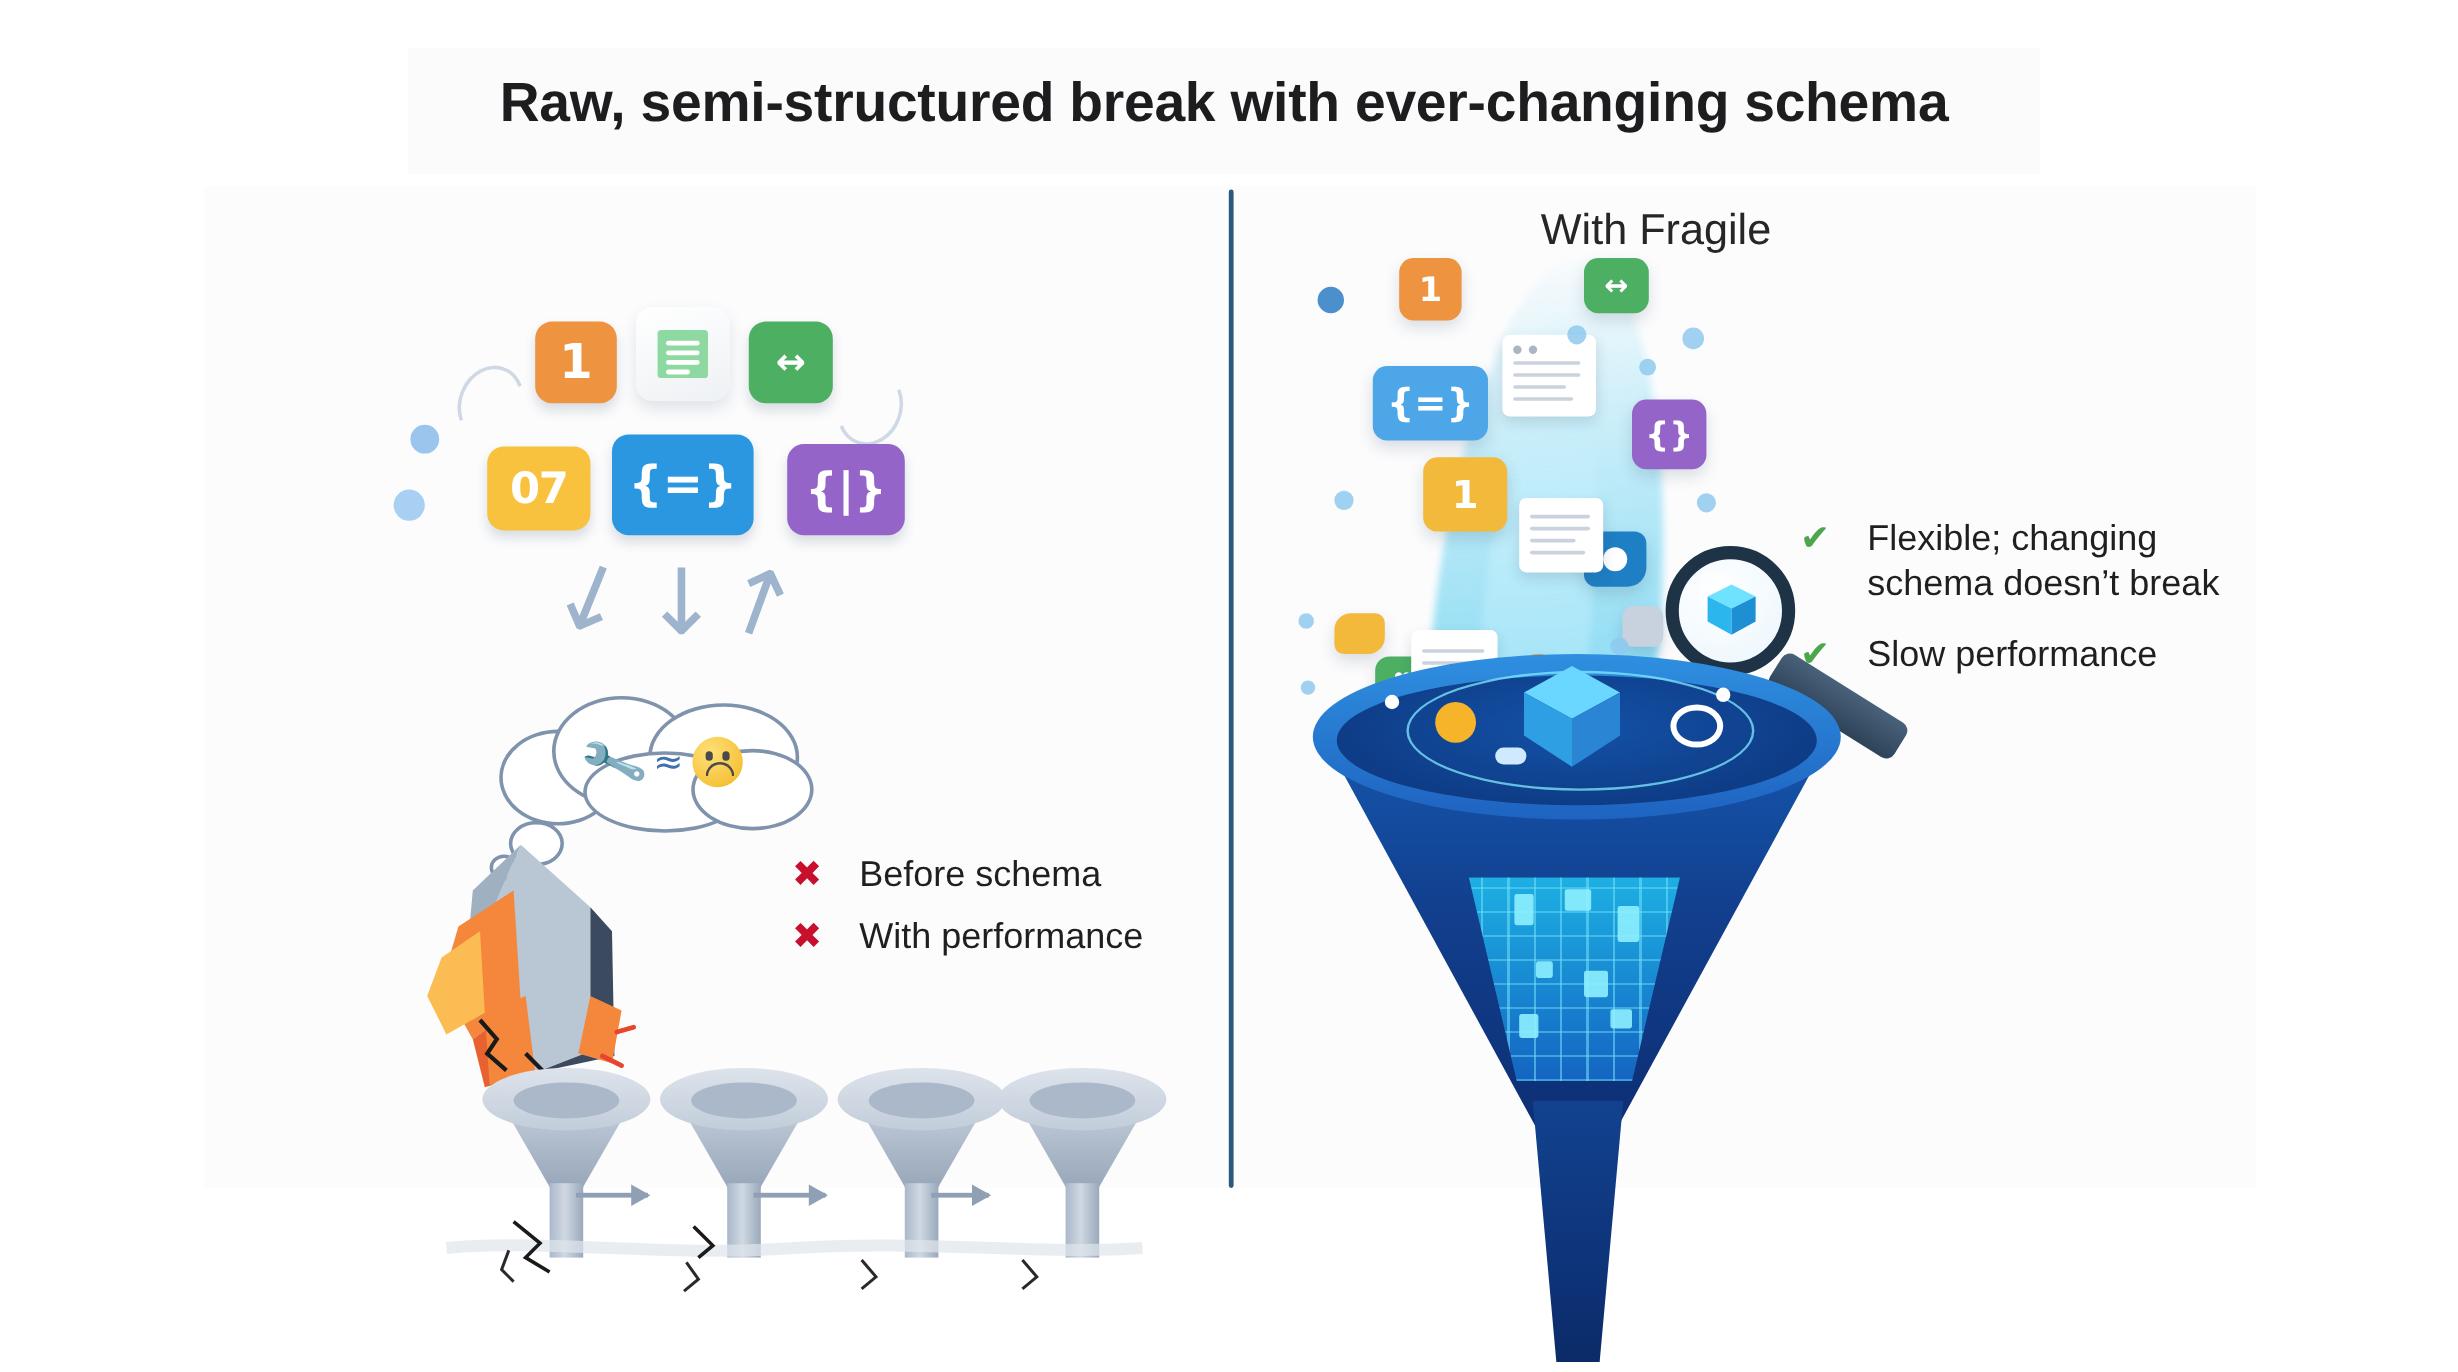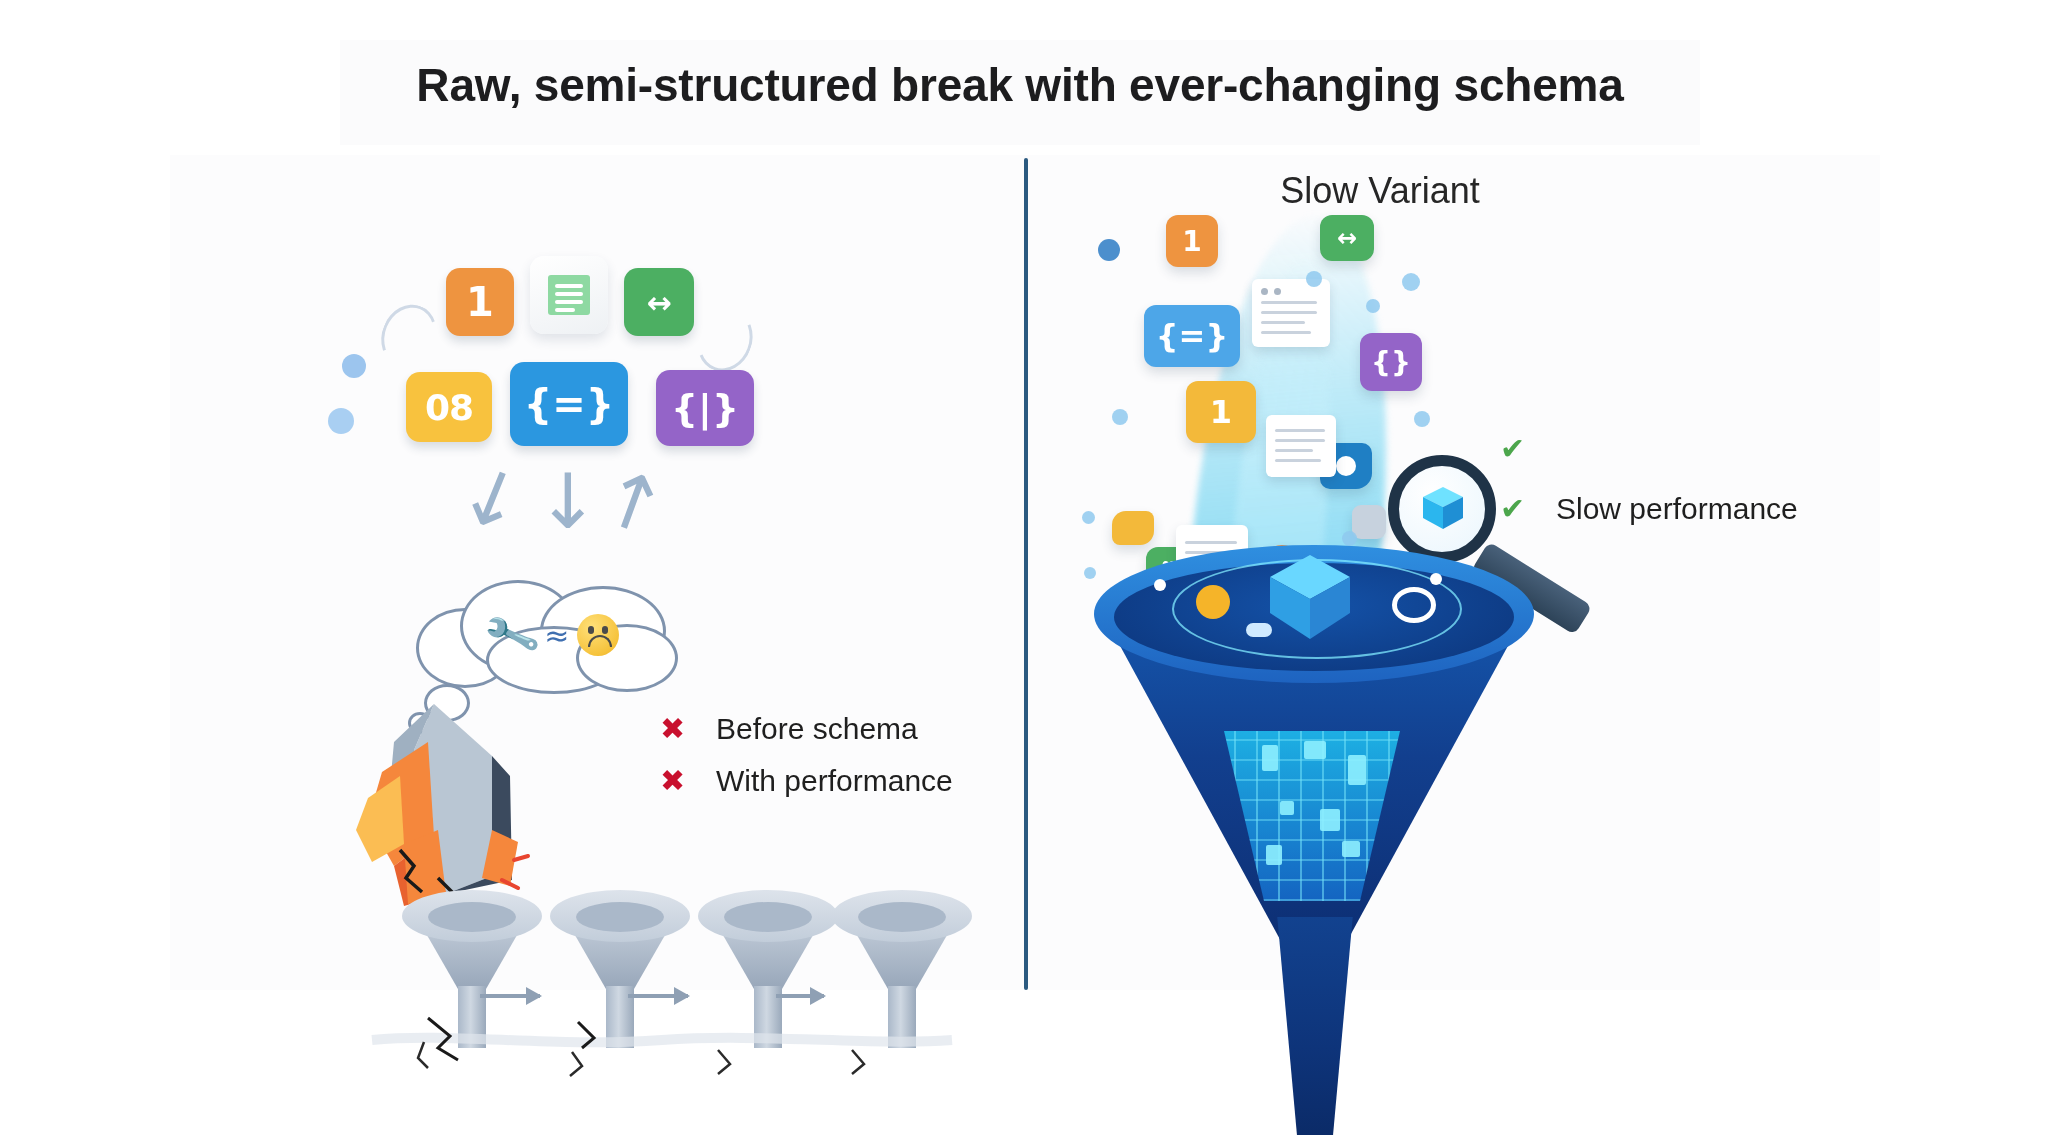--- a/index.html
+++ b/index.html
@@ -314,21 +314,21 @@
 </head>
 <body>
 
 <div class="slide">
 
   <div class="title-band"></div>
   <div class="title-text">Raw, semi-structured break with ever-changing schema</div>
 
   <div class="content-panel"></div>
 
-  <div class="col-head right">Slow Variant</div>
+  <div class="col-head right">With Fragile</div>
 
   <div class="divider"></div>
 
   <div class="left-art">
 
     <div class="swirl-arc a1"></div>
     <div class="swirl-arc a2"></div>
     <div class="dot-blue d1"></div>
     <div class="dot-blue d2"></div>
 
@@ -339,21 +339,21 @@
         <div class="sheet"></div>
         <div class="ln" style="top:9px;"></div>
         <div class="ln" style="top:17px;"></div>
         <div class="ln" style="top:25px;"></div>
         <div class="ln" style="top:33px; width:20px;"></div>
       </div>
     </div>
 
     <div class="tile t-arrows">↔</div>
 
-    <div class="tile t-01">08</div>
+    <div class="tile t-01">07</div>
     <div class="tile t-eq2">{=}</div>
     <div class="tile t-pipe">{|}</div>
 
     <div class="dn-arrow ar1">↓</div>
     <div class="dn-arrow ar2">↓</div>
     <div class="dn-arrow ar3">↓</div>
 
     <div class="cloud">
       <div class="blob b1"></div>
       <div class="blob b2"></div>
@@ -533,20 +533,21 @@
       <div style="position:absolute;left:298px;top:42px;width:34px;height:26px;border-radius:50%;border:5px solid #ffffff;"></div>
       <div style="position:absolute;left:152px;top:78px;width:26px;height:14px;border-radius:7px;background:#cfeaff;"></div>
       <div style="position:absolute;left:60px;top:34px;width:12px;height:12px;border-radius:50%;background:#ffffff;"></div>
       <div style="position:absolute;left:336px;top:28px;width:12px;height:12px;border-radius:50%;background:#ffffff;"></div>
     </div>
   </div>
 
   <div class="bullets right">
     <div class="bullet-row">
       <span class="bullet-mark" style="color:#4ca64c;">✔</span>
+      <span class="bullet-text">Flexible; changing schema doesn’t break</span>
     </div>
     <div class="bullet-row">
       <span class="bullet-mark" style="color:#4ca64c;">✔</span>
       <span class="bullet-text">Slow performance</span>
     </div>
   </div>
 
 </div>
 
 </body></html>

